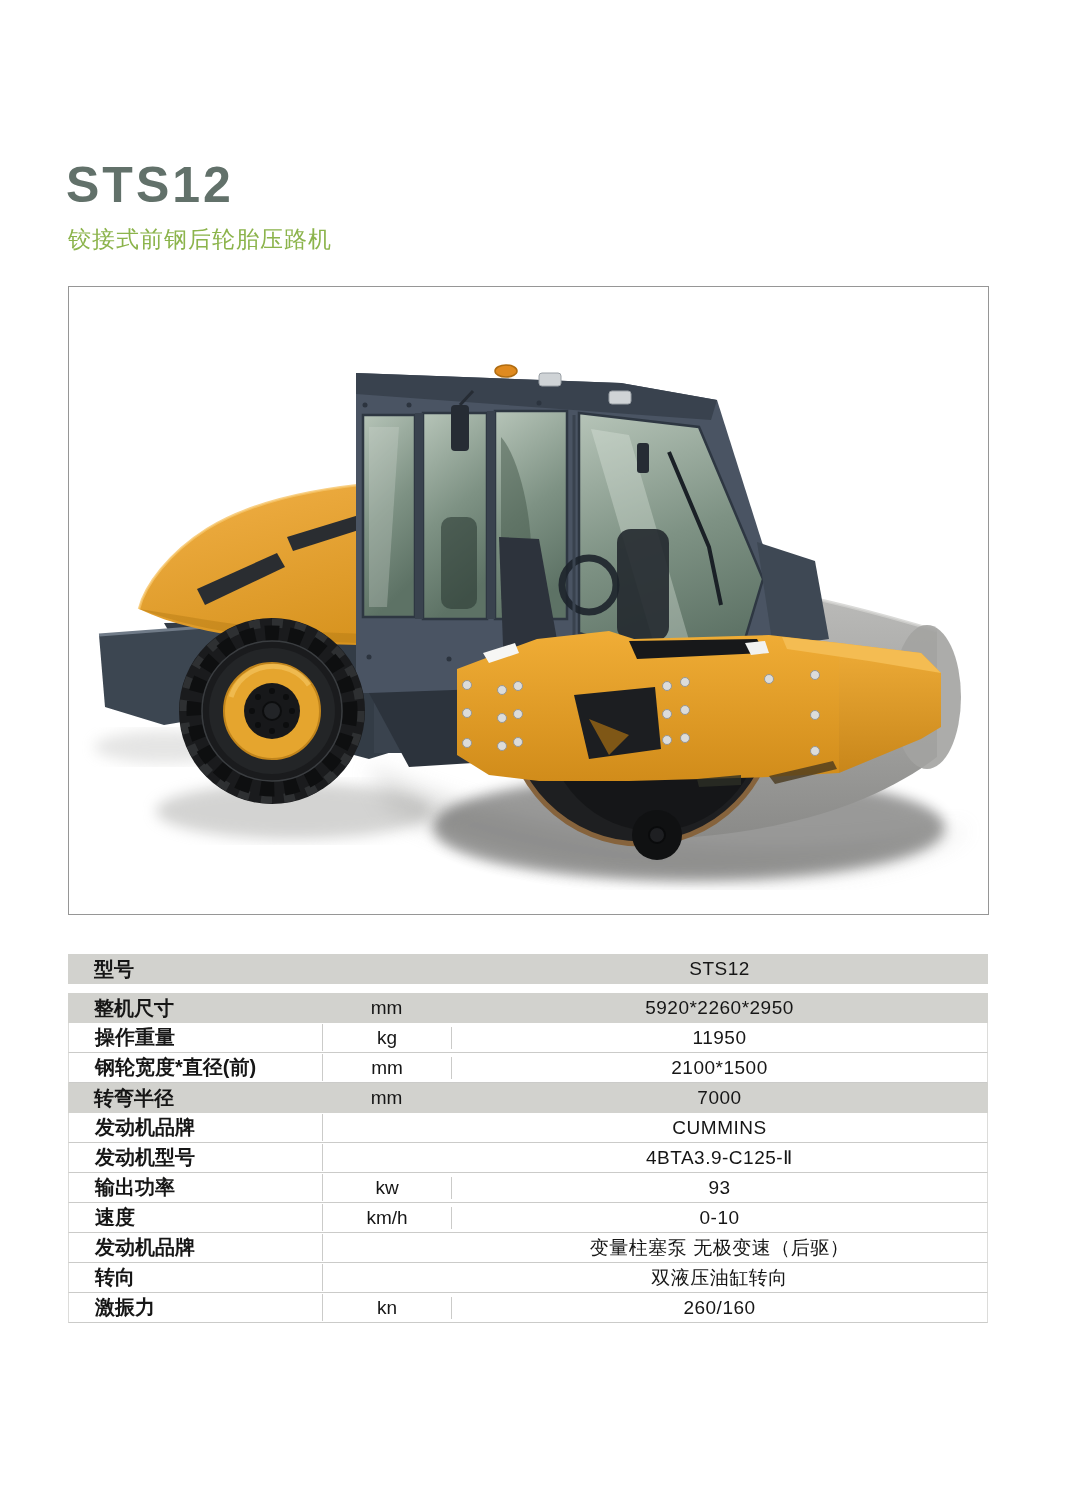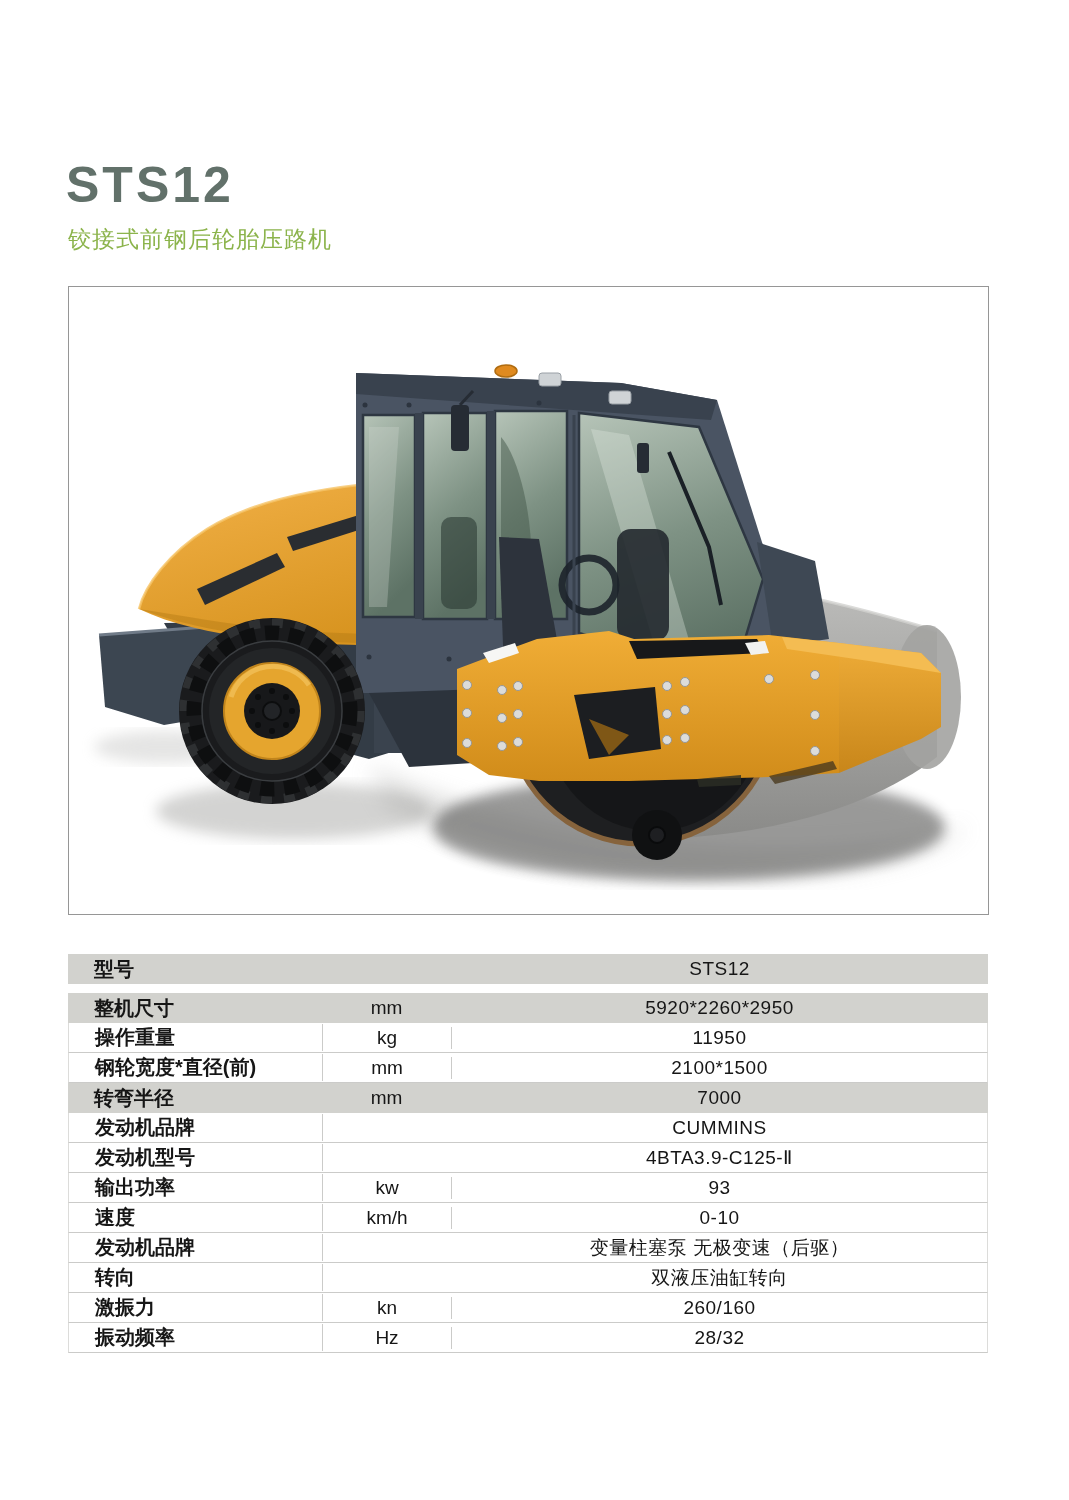--- a/index.html
+++ b/index.html
@@ -286,20 +286,15 @@
     <div class="row lined">
       <div class="c label">转向</div>
       <div class="c unit"></div>
       <div class="c value">双液压油缸转向</div>
     </div>
     <div class="row lined">
       <div class="c label">激振力</div>
       <div class="c unit">kn</div>
       <div class="c value">260/160</div>
     </div>
-    <div class="row lined">
-      <div class="c label">振动频率</div>
-      <div class="c unit">Hz</div>
-      <div class="c value">28/32</div>
-    </div>
   </div>
 
 </div>
 
 </body></html>

